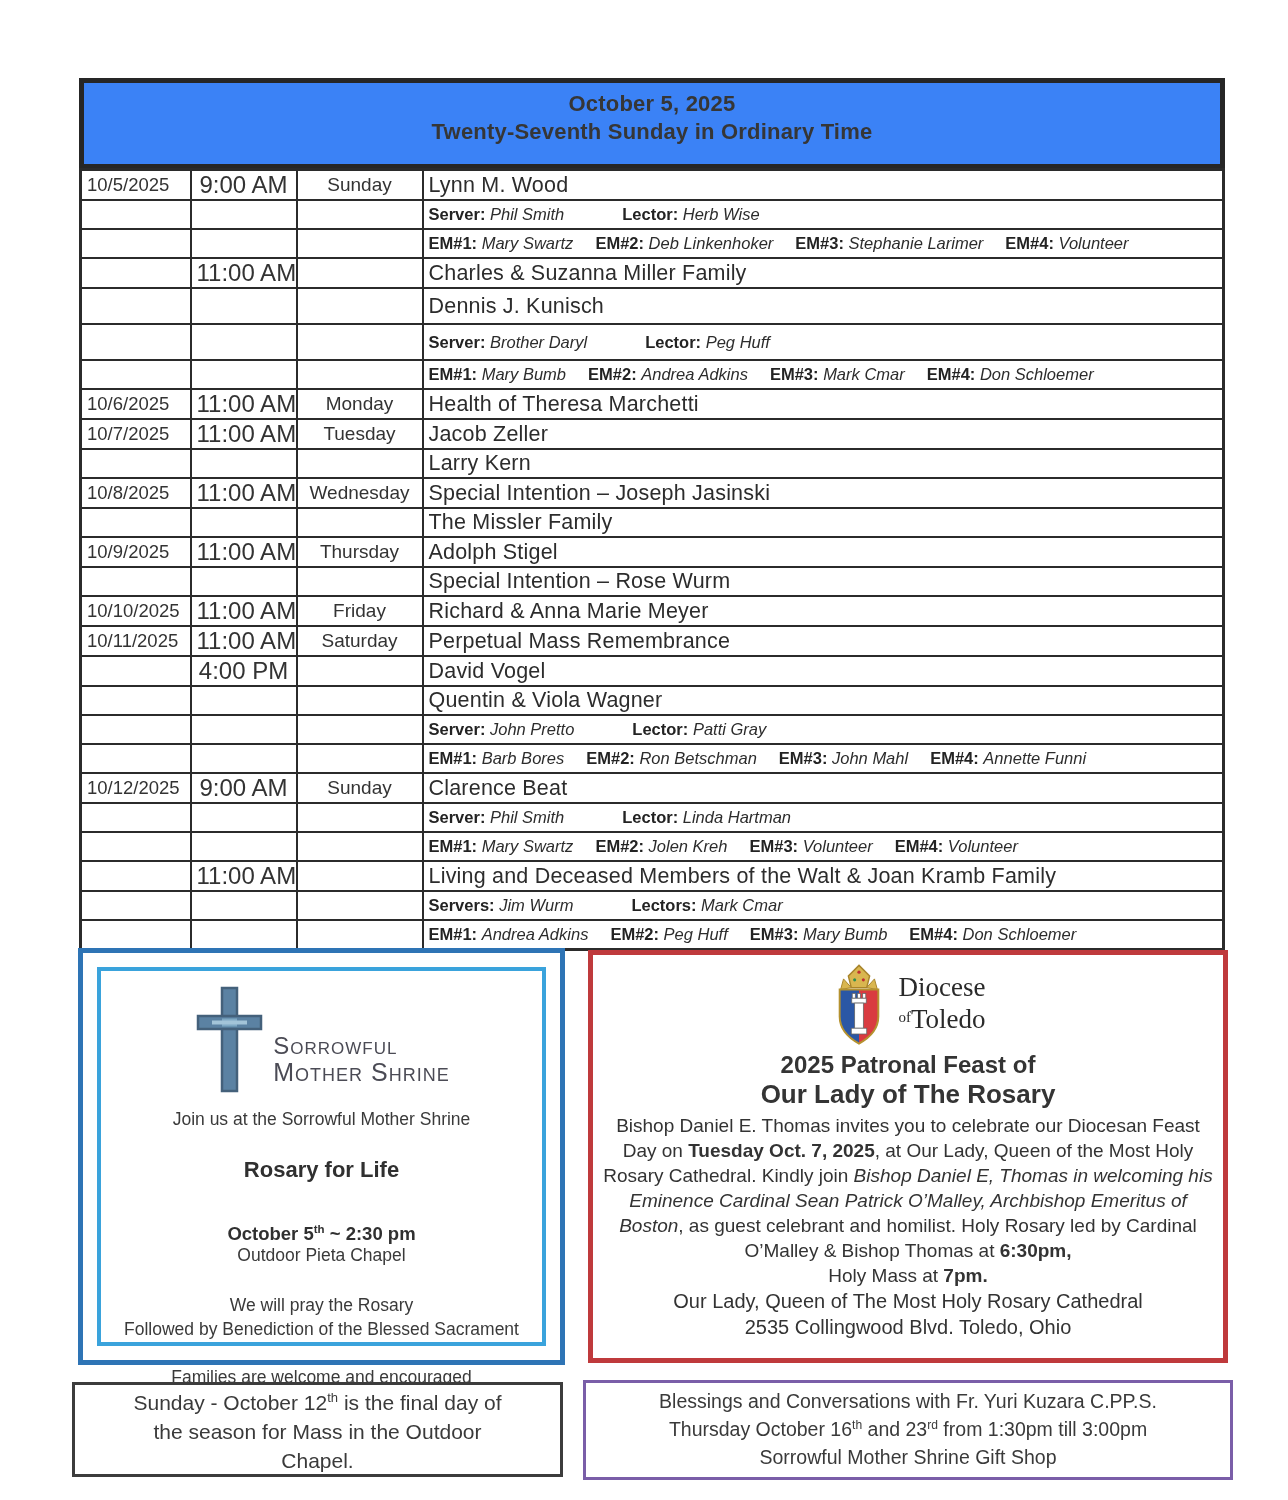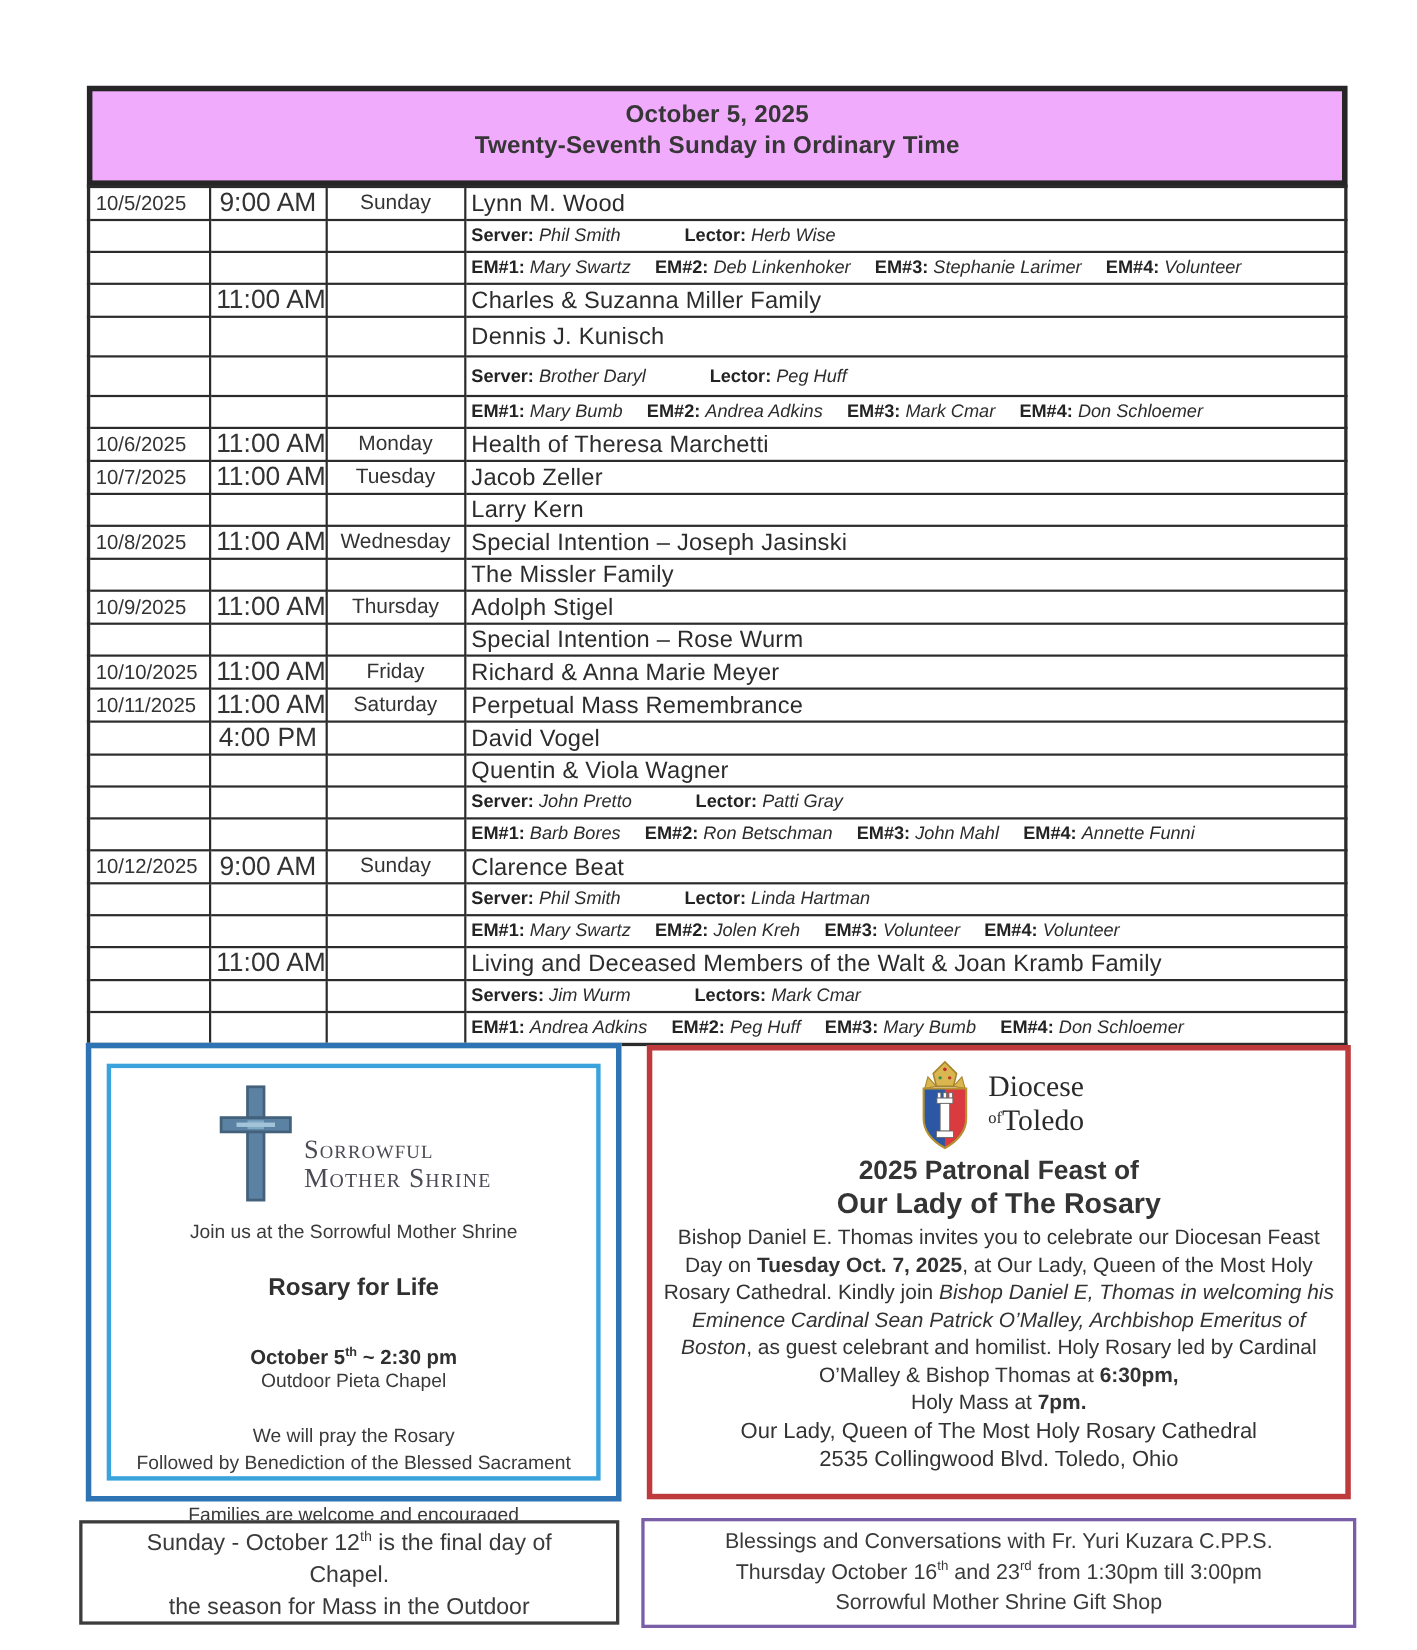--- a/index.html
+++ b/index.html
@@ -1,21 +1,21 @@
 <!DOCTYPE html>
 <html><head>
 <meta charset="utf-8">
 <style>
   html,body { margin:0; padding:0; background:#ffffff; }
   body { width:1288px; height:1500px; font-family:"Liberation Sans", sans-serif; color:#2e2e2e; }
   .page { position:relative; width:1288px; height:1500px; background:#ffffff; overflow:hidden; }
 
   
   .title-box { position:absolute; left:79px; top:78px; width:1136px; height:74px;
-    border:5px solid #262626; text-align:center; padding-top:7px; background:#f0abfc; }
+    border:5px solid #262626; text-align:center; padding-top:7px; background:#3b82f6; }
   .title-line { font-weight:bold; font-size:22px; line-height:28px; color:#363636; letter-spacing:.2px; }
 
   
   table.schedule { position:absolute; left:79px; top:168px; width:1146px;
     border-collapse:collapse; table-layout:fixed; border:3px solid #2b2b2b; }
   table.schedule td { border:2px solid #2b2b2b; padding:0 5px; overflow:hidden;
     white-space:nowrap; vertical-align:middle; background:#fff; }
   table.schedule tr { height:29px; }
   table.schedule tr.tall { height:36px; }
   td.c-date { font-size:18.5px; color:#333; }
@@ -27,21 +27,21 @@
   td.c-desc .pair.min { margin-right:58px; }
   td.c-desc .pair.em  { margin-right:22px; }
   td.c-desc .pair:last-child { margin-right:0; }
 
   
   .shrine-box { position:absolute; left:78px; top:948px; width:477px; height:407px;
     border:5px solid #2e74b5; background:#fff; }
   .shrine-inner { position:absolute; left:14px; top:14px; right:14px; bottom:14px;
     border:4px solid #3aa3dc; text-align:center; padding-top:12px; }
   .shrine-logo { display:flex; justify-content:center; align-items:flex-end; gap:8px; height:112px; }
-  .shrine-logo-text { font-family:Liberation Serif, serif; font-variant:small-caps;
+  .shrine-logo-text { font-family:Liberation Sans, sans-serif; font-variant:small-caps;
     color:#4b4b55; text-align:left; line-height:26px; padding-bottom:10px;margin-top:39px; }
   .shrine-logo-text .l1 { font-size:24px; letter-spacing:1px; }
   .shrine-logo-text .l2 { font-size:25px; letter-spacing:1px; }
   .shrine-invite { font-size:17.5px; margin-top:14px; color:#3a3a3a; }
   .shrine-title { font-size:22px; font-weight:bold; margin-top:27px; color:#303030; }
   .shrine-date { font-size:18.5px; font-weight:bold; margin-top:40px; color:#303030; }
   .shrine-loc { font-size:17.5px; color:#3a3a3a; }
   .shrine-desc { font-size:17.5px; margin-top:27px; line-height:24px; color:#3a3a3a; }
   .shrine-fam { font-size:17.5px; margin-top:26px; color:#3a3a3a; }
 
@@ -305,22 +305,22 @@
     <div class="feast-title2">Our Lady of The Rosary</div>
     <div class="feast-body" id="feast-body"><span>Bishop Daniel E. Thomas invites you to celebrate our Diocesan Feast Day on </span><span class="b">Tuesday Oct. 7, 2025</span><span>, at Our Lady, Queen of the Most Holy Rosary Cathedral.  Kindly join </span><span class="i">Bishop Daniel E, Thomas in welcoming his Eminence Cardinal Sean Patrick O’Malley, Archbishop Emeritus of Boston</span><span>, as guest celebrant and homilist. Holy Rosary led by Cardinal O’Malley &amp; Bishop Thomas at </span><span class="b">6:30pm,</span><br><span>Holy Mass at </span><span class="b">7pm.</span></div>
     <div class="feast-addr">
       <div>Our Lady, Queen of The Most Holy Rosary Cathedral</div>
       <div>2535 Collingwood Blvd. Toledo, Ohio</div>
     </div>
   </div>
 
   <div class="notice-box">
     <div><span>Sunday - October 12</span><sup>th</sup><span> is the final day of</span></div>
+    <div>the season for Mass in the Outdoor</div>
     <div>Chapel.</div>
-    <div>the season for Mass in the Outdoor</div>
   </div>
 
   <div class="gift-box">
     <div>Blessings and Conversations with Fr. Yuri Kuzara C.PP.S.</div>
     <div><span>Thursday October 16</span><sup>th</sup><span> and 23</span><sup>rd</sup><span> from 1:30pm till 3:00pm</span></div>
     <div>Sorrowful Mother Shrine Gift Shop</div>
   </div>
 
 </div>
 

